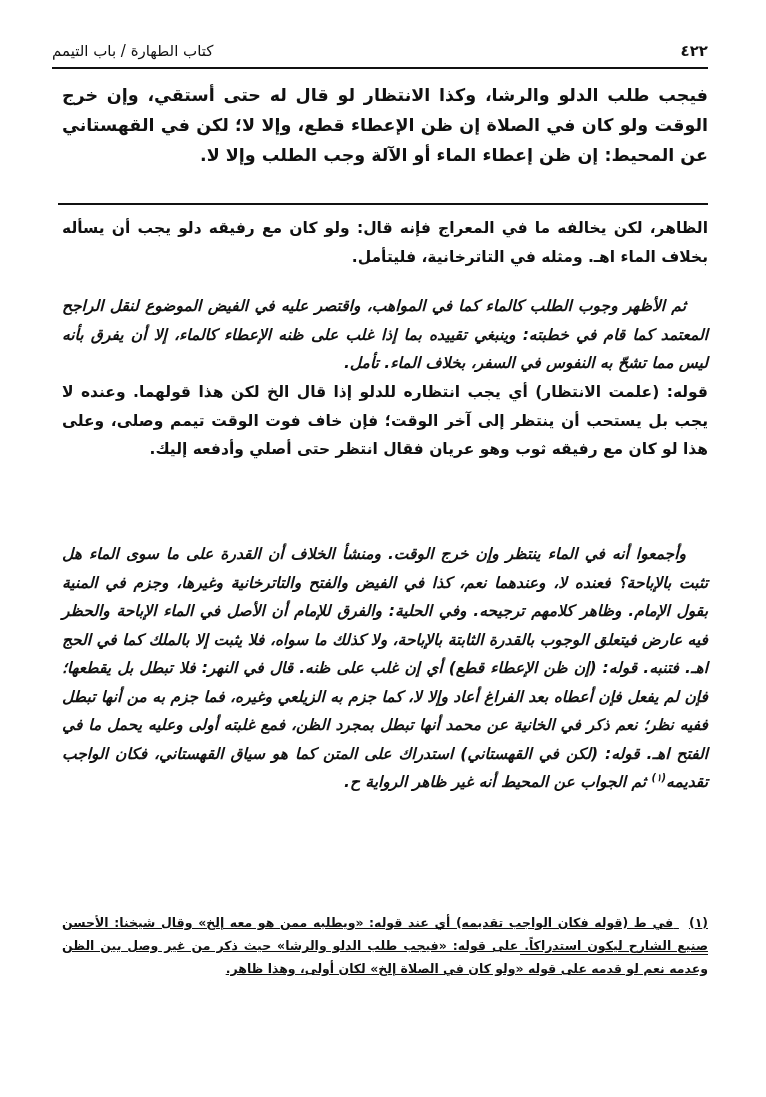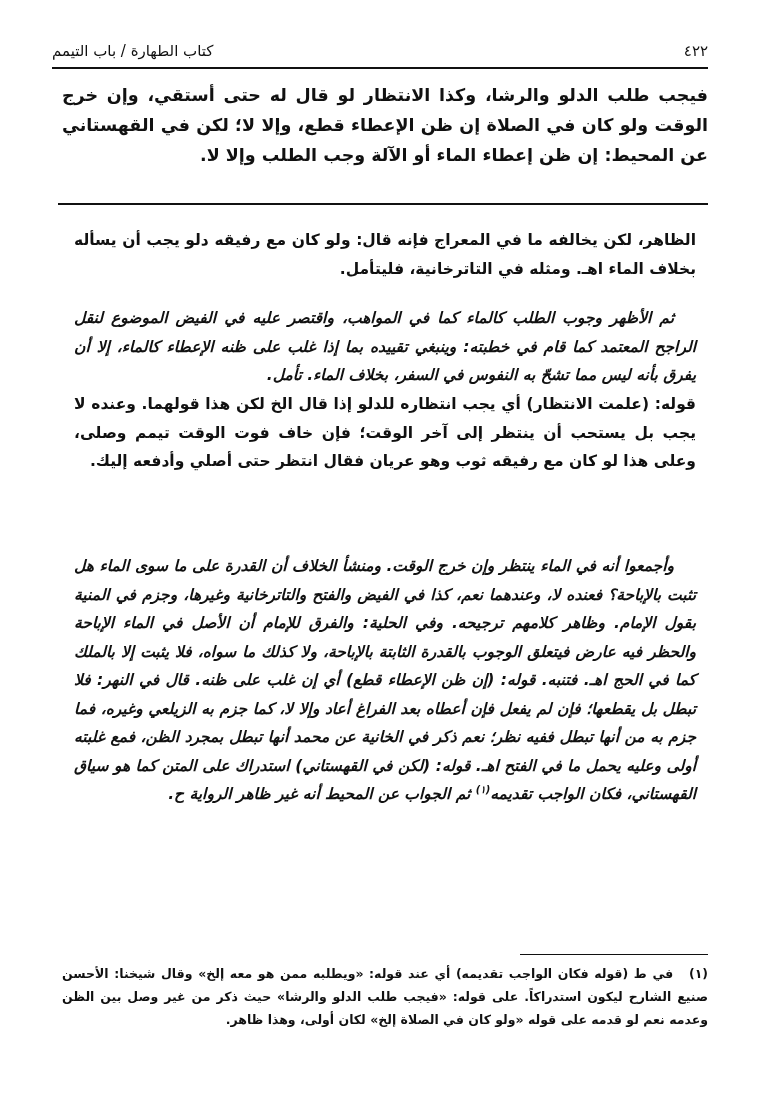--- a/index.html
+++ b/index.html
@@ -23,21 +23,21 @@
   .header {
     position: absolute;
     left: 52px; top: 42px;
     width: 656px; height: 24px;
     direction: rtl;
   }
   .page-number {
     position: absolute;
     right: 0; top: 0;
     font-size: 15px;
-    font-weight: normal;
+    font-weight: bold;
   }
   .running-title {
     position: absolute;
     left: 0; top: 0;
     font-size: 15px;
     font-weight: normal;
   }
   .header-rule {
     position: absolute;
     left: 52px; top: 67px;
@@ -64,21 +64,21 @@
     background: #111;
   }
   .comm {
     font-size: 15.5px;
     font-weight: bold;
     line-height: 28.5px;
     left: 62px;
     width: 646px;
   }
   .comm p {
-    margin: 12px;
+    margin: 0;
   }
   .indent {
     text-indent: 22px;
     font-style: italic;
   }
   .center {
     text-align: center !important;
     text-align-last: center !important;
   }
   .sup {
@@ -86,25 +86,26 @@
     vertical-align: super;
     line-height: 0;
   }
   .foot-rule {
     position: absolute;
     left: 520px; top: 954px;
     width: 188px; height: 1px;
     background: #111;
   }
   .footnote {
-    left: 62px; top: 962px;
+    left: 62px; top: 911px;
     width: 646px;
     font-size: 12.5px;
     font-weight: bold;
     line-height: 23px;
+    text-decoration: underline;
   }
   .fn-num {
     margin-left: 10px;
   }
 </style>
 </head>
 <body>
 
 <div class="page">
 

